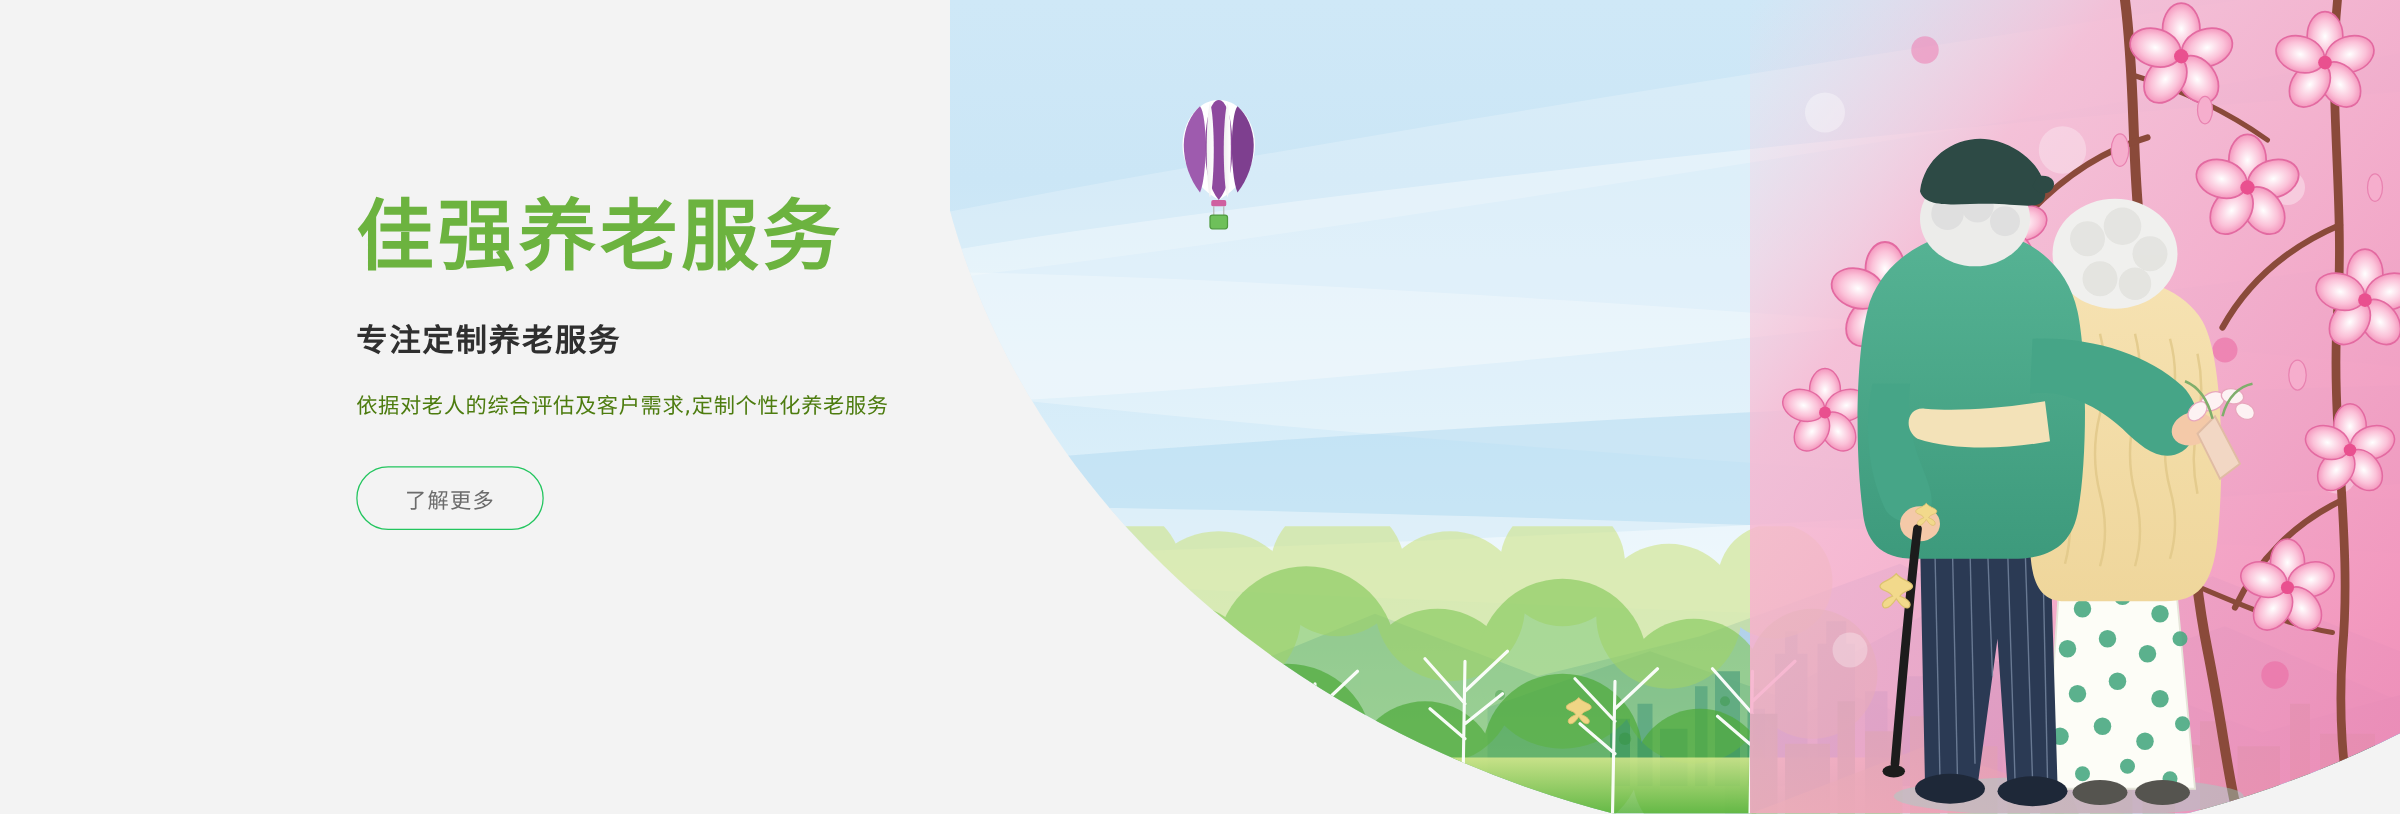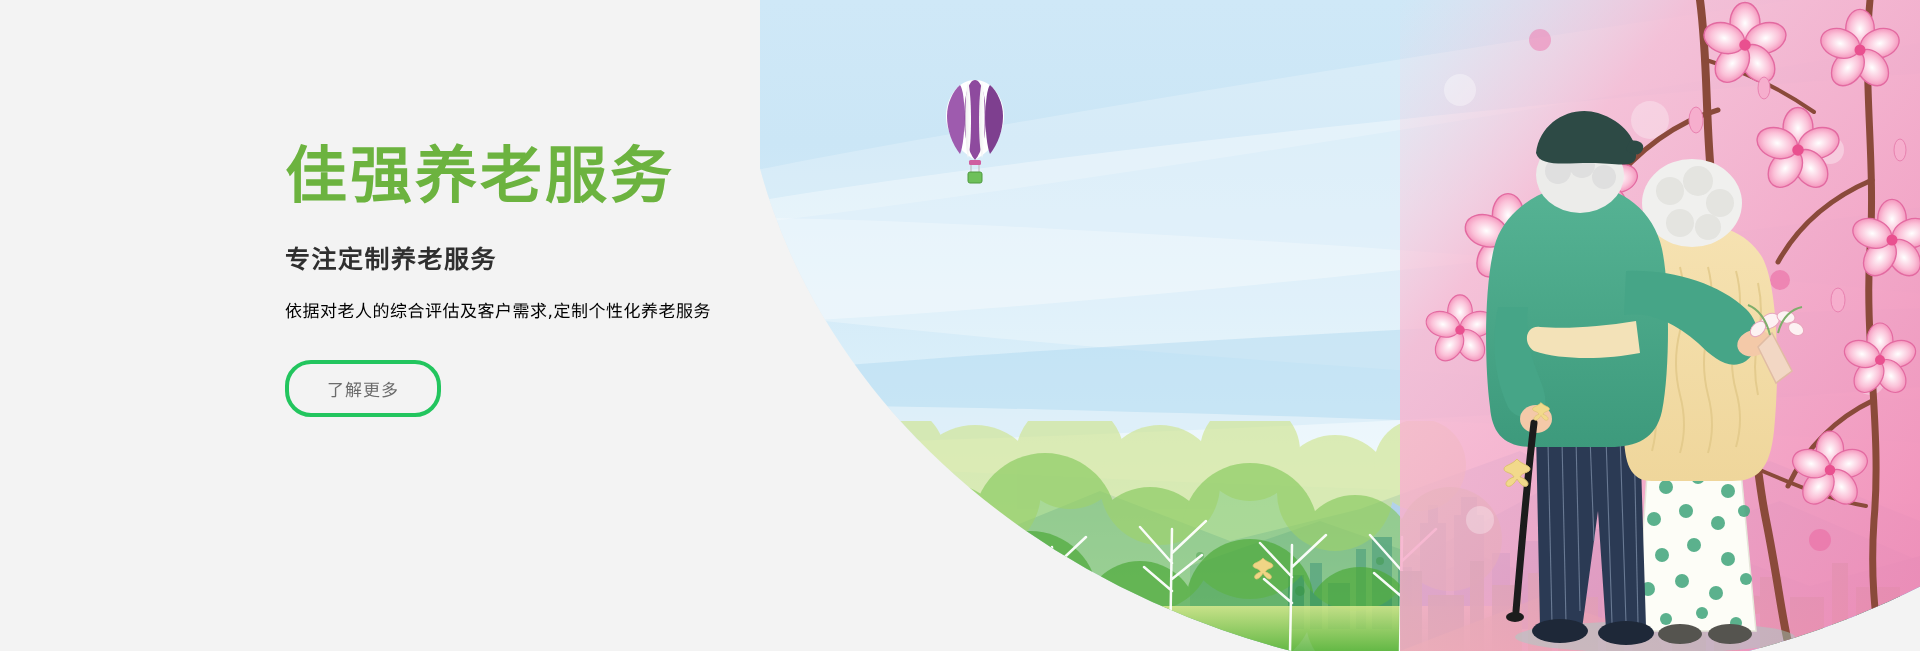--- a/index.html
+++ b/index.html
@@ -57,38 +57,38 @@
   
   #couple{position:absolute;right:60px;bottom:0;width:420px;height:580px;}
 
   
   .leaf{position:absolute;}
   #leaf1{left:740px;top:455px;width:34px;height:34px;}
   #leaf2{left:770px;top:400px;width:22px;height:22px;}
   #leaf3{left:490px;top:555px;width:26px;height:26px;}
 
   
-  #text-block{position:absolute;left:285px;top:140px;width:640px;}
+  #text-block{position:absolute;left:285px;top:153px;width:640px;}
   #title{
     margin:0;font-size:62px;line-height:1.15;font-weight:700;
     color:#6cb33f;letter-spacing:3px;
     font-family:"DejaVu Sans","Liberation Sans",sans-serif;
   }
   #subtitle{
     margin:28px 0 0 0;font-size:25px;font-weight:700;color:#2f2f2f;
     letter-spacing:1.5px;
     font-family:"DejaVu Sans","Liberation Sans",sans-serif;
   }
   #description{
-    margin:22px 0 0 0;font-size:17px;color:#000000;letter-spacing:.5px;
+    margin:22px 0 0 0;font-size:17px;color:#4d7c0f;letter-spacing:.5px;
     font-family:"DejaVu Sans","Liberation Sans",sans-serif;
   }
   #more-button{
     display:inline-block;margin-top:38px;
-    padding:12px 38px;border:4px solid #22c55e;border-radius:26px;
+    padding:12px 38px;border:1px solid #22c55e;border-radius:26px;
     background:transparent;color:#6b6b6b;font-size:17px;letter-spacing:1px;
     cursor:pointer;
     font-family:"DejaVu Sans","Liberation Sans",sans-serif;
   }
 </style>
 </head>
 <body>
 
 <div id="banner">
 

